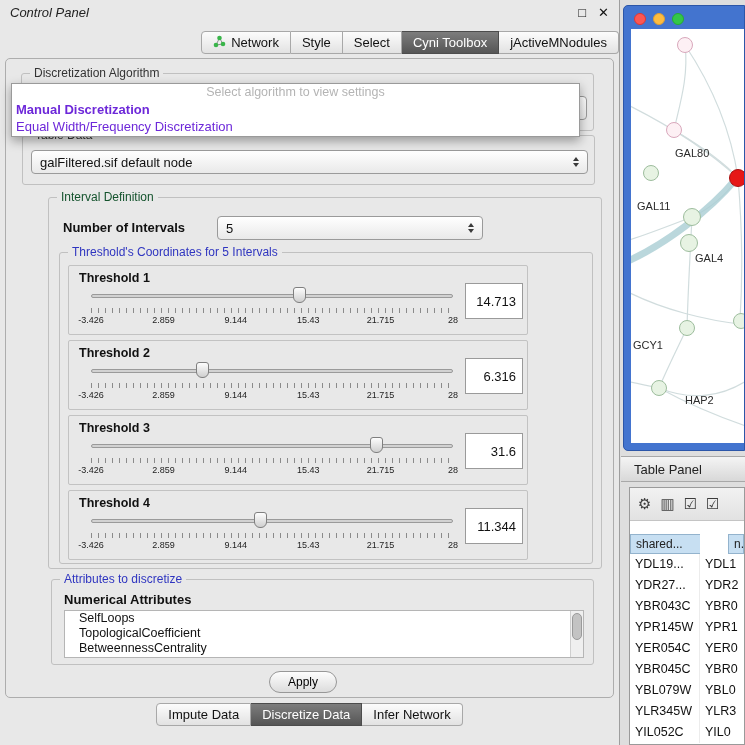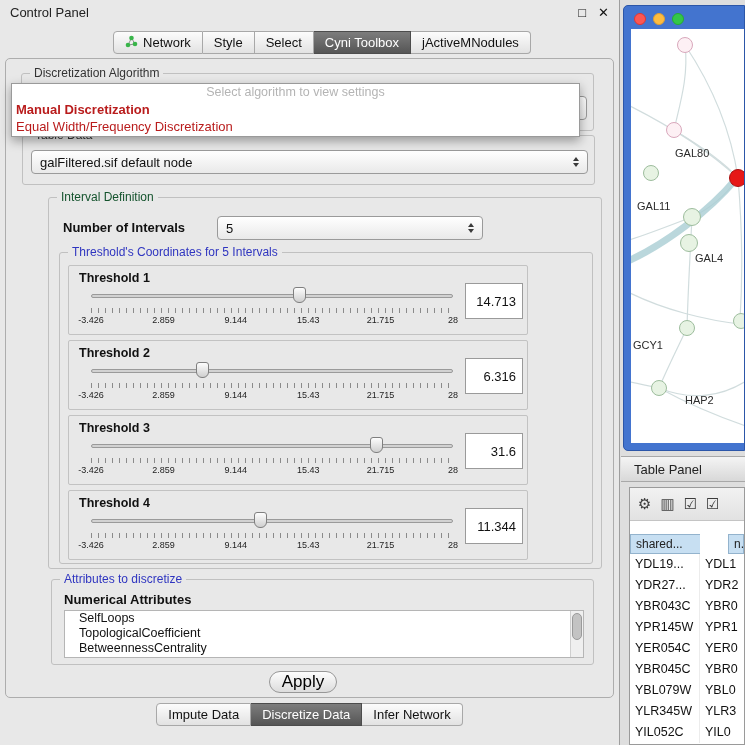--- a/index.html
+++ b/index.html
@@ -5,26 +5,26 @@
   * { margin:0; padding:0; box-sizing:border-box; }
   html,body { width:745px; height:745px; }
   body {
     position:relative; overflow:hidden;
     background:#dedede; color:#111;
     font-family:"Liberation Sans","DejaVu Sans",sans-serif; font-size:13px;
   }
   
   .control-panel { position:absolute; left:0; top:0; width:620px; height:745px;
     background:#e8e8e8; border-right:1px solid #9e9e9e; }
-  .titlebar { height:24px; display:flex; align-items:center; padding:0 10px; }
+  .titlebar { height:24px; display:flex; align-items:center; padding:0 10px;font-style:italic; }
   .titlebar .title { font-size:13px; color:#222; }
   .winbtns { margin-left:auto; display:flex; gap:12px; font-weight:bold; font-size:13px; color:#111; }
   .winbtns span { cursor:default; }
 
-  .tabbar { position:absolute; left:0; right:0; top:31px; display:flex; justify-content:center;padding-left:25px; }
+  .tabbar { position:absolute; left:0; right:0; top:31px; display:flex; justify-content:flex-end;padding-left:25px; }
   .tab { display:flex; align-items:center; gap:5px; height:23px; padding:0 11px;
     background:linear-gradient(#fcfcfc,#e2e2e2); border:1px solid #a8a8a8; border-left:none;
     font-size:13px; white-space:nowrap; cursor:default; }
   .tab.first { border-left:1px solid #a8a8a8; border-radius:4px 0 0 4px; }
   .tab.last { border-radius:0 4px 4px 0; }
   .tab.selected { background:linear-gradient(#7d7d7d,#555); color:#fff; border-color:#4c4c4c; }
 
   .content { position:absolute; left:5px; top:58px; width:609px; height:640px;
     border:1px solid #adadad; border-radius:5px; background:#e8e8e8; }
 
@@ -38,21 +38,21 @@
     background:linear-gradient(#ffffff,#e9e9e9); border:1px solid #9a9a9a; border-radius:4px;
     font-size:13px; white-space:nowrap; overflow:hidden; }
   .combo .arrows { margin-left:auto; display:flex; flex-direction:column; align-items:center; gap:2px; }
   .arr-up { width:0; height:0; border-left:3.5px solid transparent; border-right:3.5px solid transparent; border-bottom:4.5px solid #3a3a3a; }
   .arr-dn { width:0; height:0; border-left:3.5px solid transparent; border-right:3.5px solid transparent; border-top:4.5px solid #3a3a3a; }
 
   
   .popup { position:absolute; left:5px; top:24px; width:569px; height:54px; background:#fff;
     border:1px solid #9a9a9a; box-shadow:0 4px 10px rgba(0,0,0,.35); z-index:50; }
   .popup-hint { height:17px; line-height:17px; text-align:center; color:#b4b4b4; font-size:12.5px; }
-  .popup-option { height:17px; line-height:17px; padding-left:4px; font-size:13px; color:#b91c1c; }
+  .popup-option { height:17px; line-height:17px; padding-left:4px; font-size:13px; color:#6d28d9; }
   .popup-option.bold { font-weight:bold; }
 
   
   .threshold { position:absolute; left:8px; width:460px; height:70px;
     border:1px solid #c2c2c2; border-radius:2px; background:#e8e8e8; }
   .t-label { position:absolute; left:10px; top:5px; font-weight:bold; font-size:12.5px; }
   .slider-wrap { position:absolute; left:22px; top:20px; width:362px; height:44px; }
   .track { position:absolute; left:0; right:0; top:8px; height:4px;
     background:#d2d2d2; border:1px solid #9a9a9a; border-radius:2px; }
   .thumb { position:absolute; top:1px; width:13px; height:16px; margin-left:-7px;
@@ -72,21 +72,21 @@
   .attr-header { position:absolute; left:12px; top:12px; font-weight:bold; font-size:13px; }
   .attr-list { position:absolute; left:12px; top:30px; width:520px; height:48px;
     background:#fff; border:1px solid #b5b5b5; overflow:hidden; }
   .attr-item { height:15px; line-height:15px; padding-left:14px; font-size:12.5px; white-space:nowrap; }
   .vscroll { position:absolute; right:0; top:0; bottom:0; width:13px; background:#efefef; border-left:1px solid #cfcfcf; }
   .vscroll .sthumb { position:absolute; left:1px; right:1px; top:2px; height:27px;
     background:#c3c3c3; border:1px solid #9a9a9a; border-radius:5px; }
 
   .apply-btn { position:absolute; left:263px; top:612px; width:68px; height:22px;
     background:linear-gradient(#fdfdfd,#dcdcdc); border:1px solid #979797; border-radius:11px;
-    font-size:17px; font-family:inherit; }
+    font-size:12px; font-family:inherit; }
 
   .bottom-tabbar { position:absolute; left:0; right:0; top:703px; display:flex; justify-content:center; }
 
   
   .net-window { position:absolute; left:623px; top:5px; width:122px; height:446px;
     background:#4374cf; border:1px solid #2c56a8; border-radius:5px 0 0 5px; }
   .traffic { position:absolute; left:10px; top:7px; display:flex; gap:7px; }
   .traffic span { width:12px; height:12px; border-radius:50%; display:block; }
   .tl-close { background:#fc5753; border:1px solid #df3734; }
   .tl-min   { background:#fdbc40; border:1px solid #de9f34; }

